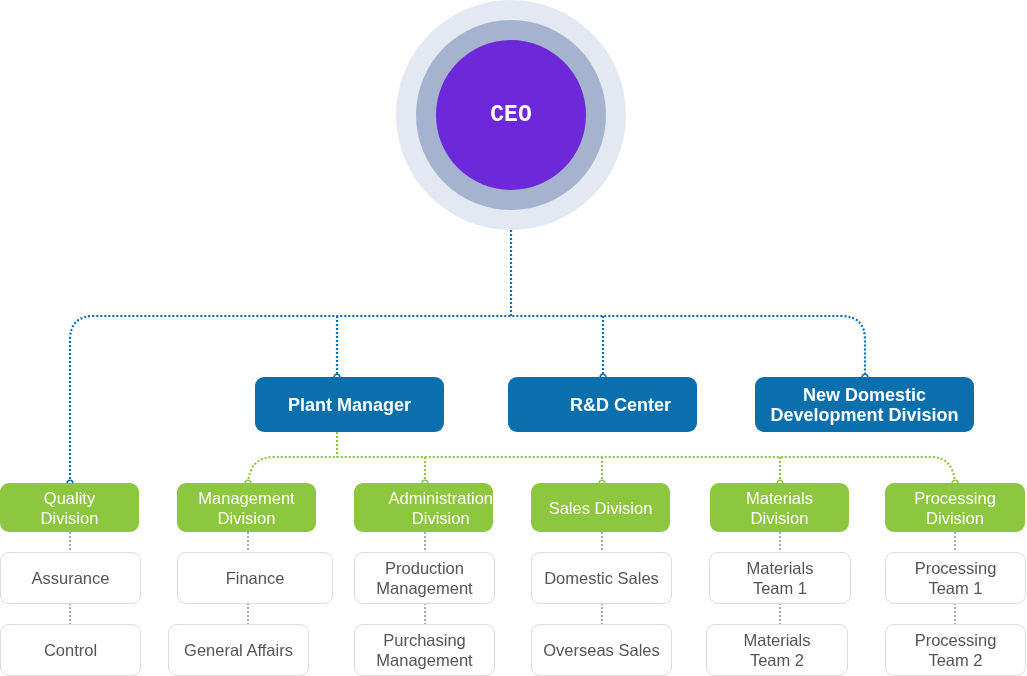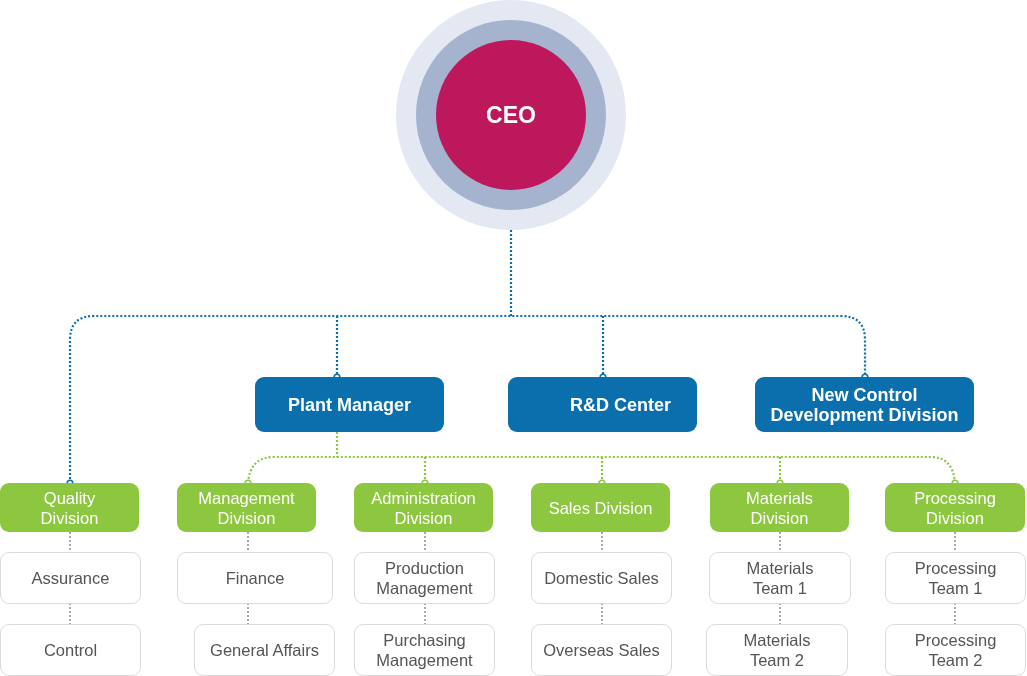--- a/index.html
+++ b/index.html
@@ -2,22 +2,22 @@
 <html><head>
 <meta charset="utf-8">
 <style>
   html, body { margin:0; padding:0; background:#ffffff; }
   body { width:1027px; height:676px; position:relative; overflow:hidden;
          font-family:"Liberation Sans", "DejaVu Sans", sans-serif; }
   #lines { position:absolute; left:0; top:0; width:1027px; height:676px; }
   .ceo-ring { position:absolute; border-radius:50%; }
   .ring-outer { left:396px; top:0px; width:230px; height:230px; background:#e3e8f2; }
   .ring-mid { left:416px; top:20px; width:190px; height:190px; background:#a5b3cf; }
-  .ring-inner { left:436px; top:40px; width:150px; height:150px; background:#be185d;
-                display:flex; align-items:center; justify-content:center; }
+  .ring-inner { left:436px; top:40px; width:150px; height:150px; background:#6d28d9;
+                display:flex; align-items:center; justify-content:center;font-family:Liberation Mono, monospace; }
   .ceo-label { color:#fff; font-weight:bold; font-size:23px; }
   .box { position:absolute; box-sizing:border-box; display:flex; align-items:center;
          justify-content:center; text-align:center; line-height:20px; }
   .blue { background:#0b6fad; color:#fff; font-weight:bold; font-size:18px; border-radius:9px;
           top:377px; height:55px; }
   .green { background:#8dc63f; color:#fff; font-size:16.5px; border-radius:9px;
            top:483px; height:49px; font-weight:500; }
   .white { background:#fff; color:#555; font-size:16.5px; border:1px solid #dcdcdc;
            border-radius:9px; height:52px; }
   .row1 { top:552px; }
@@ -74,33 +74,33 @@
   <span class="ceo-label">CEO</span>
 </div>
 
 <div class="box blue" style="left:255px;width:189px;">
   <span>Plant Manager</span>
 </div>
 <div class="box blue" style="left:508px;width:189px;padding-left:36px;">
   <span>R&amp;D Center</span>
 </div>
 <div class="box blue" style="left:755px;width:219px;">
-  <span style="white-space:pre-line;">New Control
+  <span style="white-space:pre-line;">New Domestic
 Development Division</span>
 </div>
 
 <div class="box green" style="left:0px;width:139px;">
   <span style="white-space:pre-line;">Quality
 Division</span>
 </div>
 <div class="box green" style="left:177px;width:139px;">
   <span style="white-space:pre-line;">Management
 Division</span>
 </div>
-<div class="box green" style="left:354px;width:139px;">
+<div class="box green" style="left:354px;width:139px;justify-content:flex-end;">
   <span style="white-space:pre-line;">Administration
 Division</span>
 </div>
 <div class="box green" style="left:531px;width:139px;">
   <span style="white-space:pre-line;">Sales Division</span>
 </div>
 <div class="box green" style="left:710px;width:139px;">
   <span style="white-space:pre-line;">Materials
 Division</span>
 </div>
@@ -127,21 +127,21 @@
 Team 1</span>
 </div>
 <div class="box white row1" style="left:885px;width:141px;">
   <span style="white-space:pre-line;">Processing
 Team 1</span>
 </div>
 
 <div class="box white row2" style="left:0px;width:141px;">
   <span style="white-space:pre-line;">Control</span>
 </div>
-<div class="box white row2" style="left:194px;width:141px;">
+<div class="box white row2" style="left:168px;width:141px;">
   <span style="white-space:pre-line;">General Affairs</span>
 </div>
 <div class="box white row2" style="left:354px;width:141px;">
   <span style="white-space:pre-line;">Purchasing
 Management</span>
 </div>
 <div class="box white row2" style="left:531px;width:141px;">
   <span style="white-space:pre-line;">Overseas Sales</span>
 </div>
 <div class="box white row2" style="left:706px;width:142px;">

